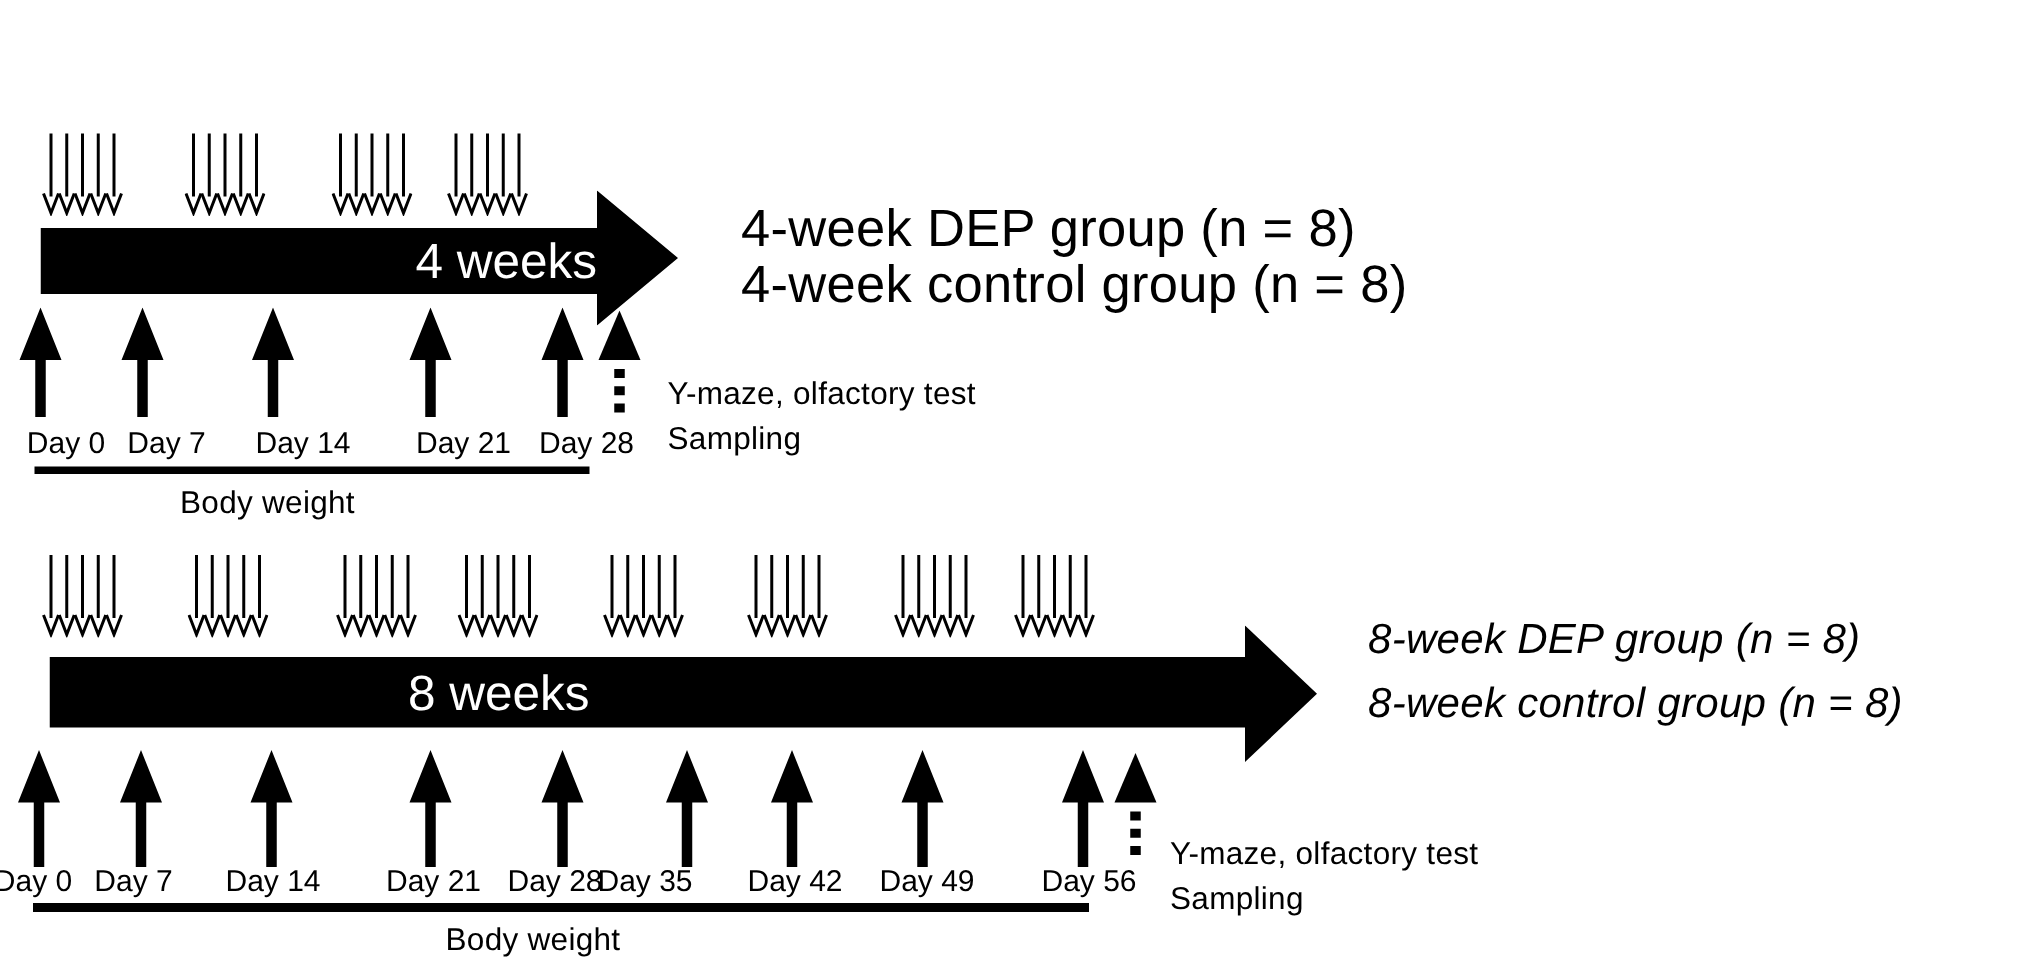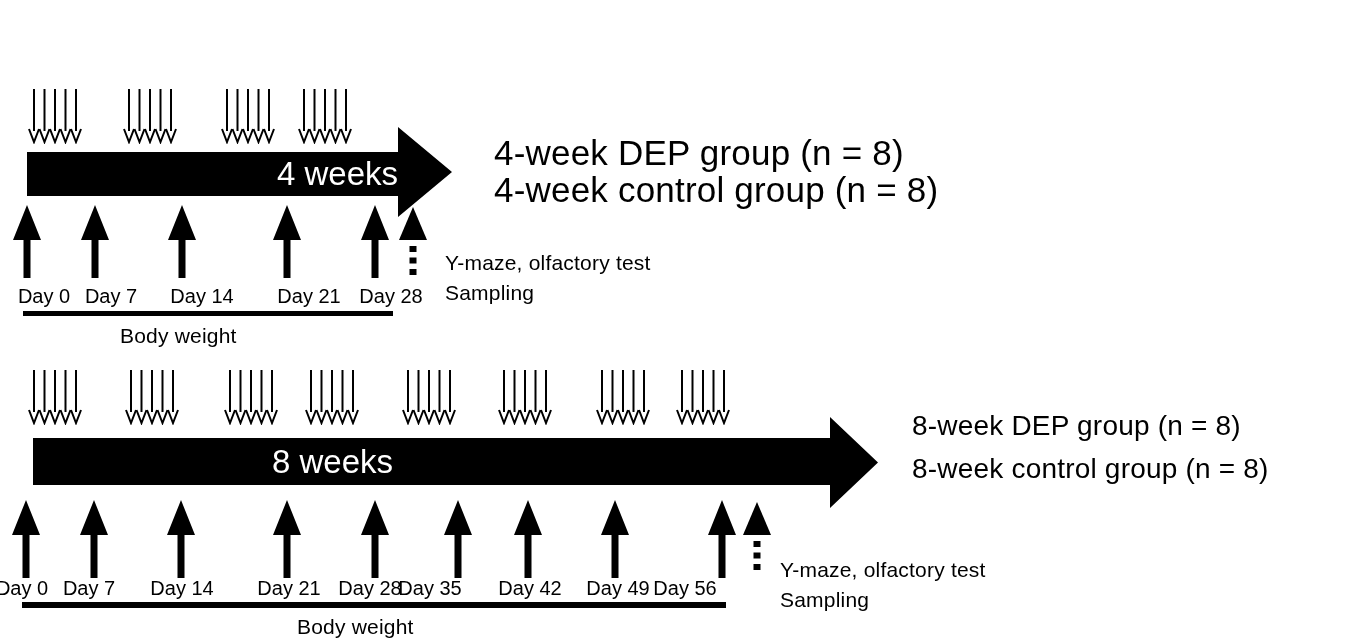--- a/index.html
+++ b/index.html
@@ -8,21 +8,21 @@
     font-family:"Liberation Sans",sans-serif;color:#000;overflow:hidden;
   }
   .abs{position:absolute;}
   .title{left:33px;top:1px;font-size:25px;line-height:33px;letter-spacing:0.2px;}
   .duration{color:#ffffff;font-size:33px;font-weight:400;text-align:right;white-space:nowrap;}
   .day-label{font-size:20px;white-space:nowrap;transform:translateX(-50%);}
   .bw-label{font-size:21px;white-space:nowrap;letter-spacing:0.2px;}
   .test-block{font-size:21px;line-height:30px;white-space:nowrap;letter-spacing:0.2px;}
   .group-block{white-space:nowrap;letter-spacing:0.2px;}
   .group-block.g0{font-size:35px;line-height:37px;}
-  .group-block.g1{font-size:28px;line-height:43px;}
+  .group-block.g1{font-size:28px;line-height:43px;font-style:italic;}
   .underline{background:#000;}
   svg{display:block;}
 </style>
 </head>
 <body>
 
 <div class="canvas">
 
   <div class="abs title">
   </div>
@@ -327,16 +327,16 @@
         </svg>
       </div>
       <div class="abs day-label" style="left: 22px; top: 577px;">Day 0</div>
       <div class="abs day-label" style="left: 89px; top: 577px;">Day 7</div>
       <div class="abs day-label" style="left: 182px; top: 577px;">Day 14</div>
       <div class="abs day-label" style="left: 289px; top: 577px;">Day 21</div>
       <div class="abs day-label" style="left: 370px; top: 577px;">Day 28</div>
       <div class="abs day-label" style="left: 430px; top: 577px;">Day 35</div>
       <div class="abs day-label" style="left: 530px; top: 577px;">Day 42</div>
       <div class="abs day-label" style="left: 618px; top: 577px;">Day 49</div>
-      <div class="abs day-label" style="left: 685px; top: 577px;">Day 56</div>
+      <div class="abs day-label" style="left: 726px; top: 577px;">Day 56</div>
     </section>
 
 </div>
 
 </body></html>

